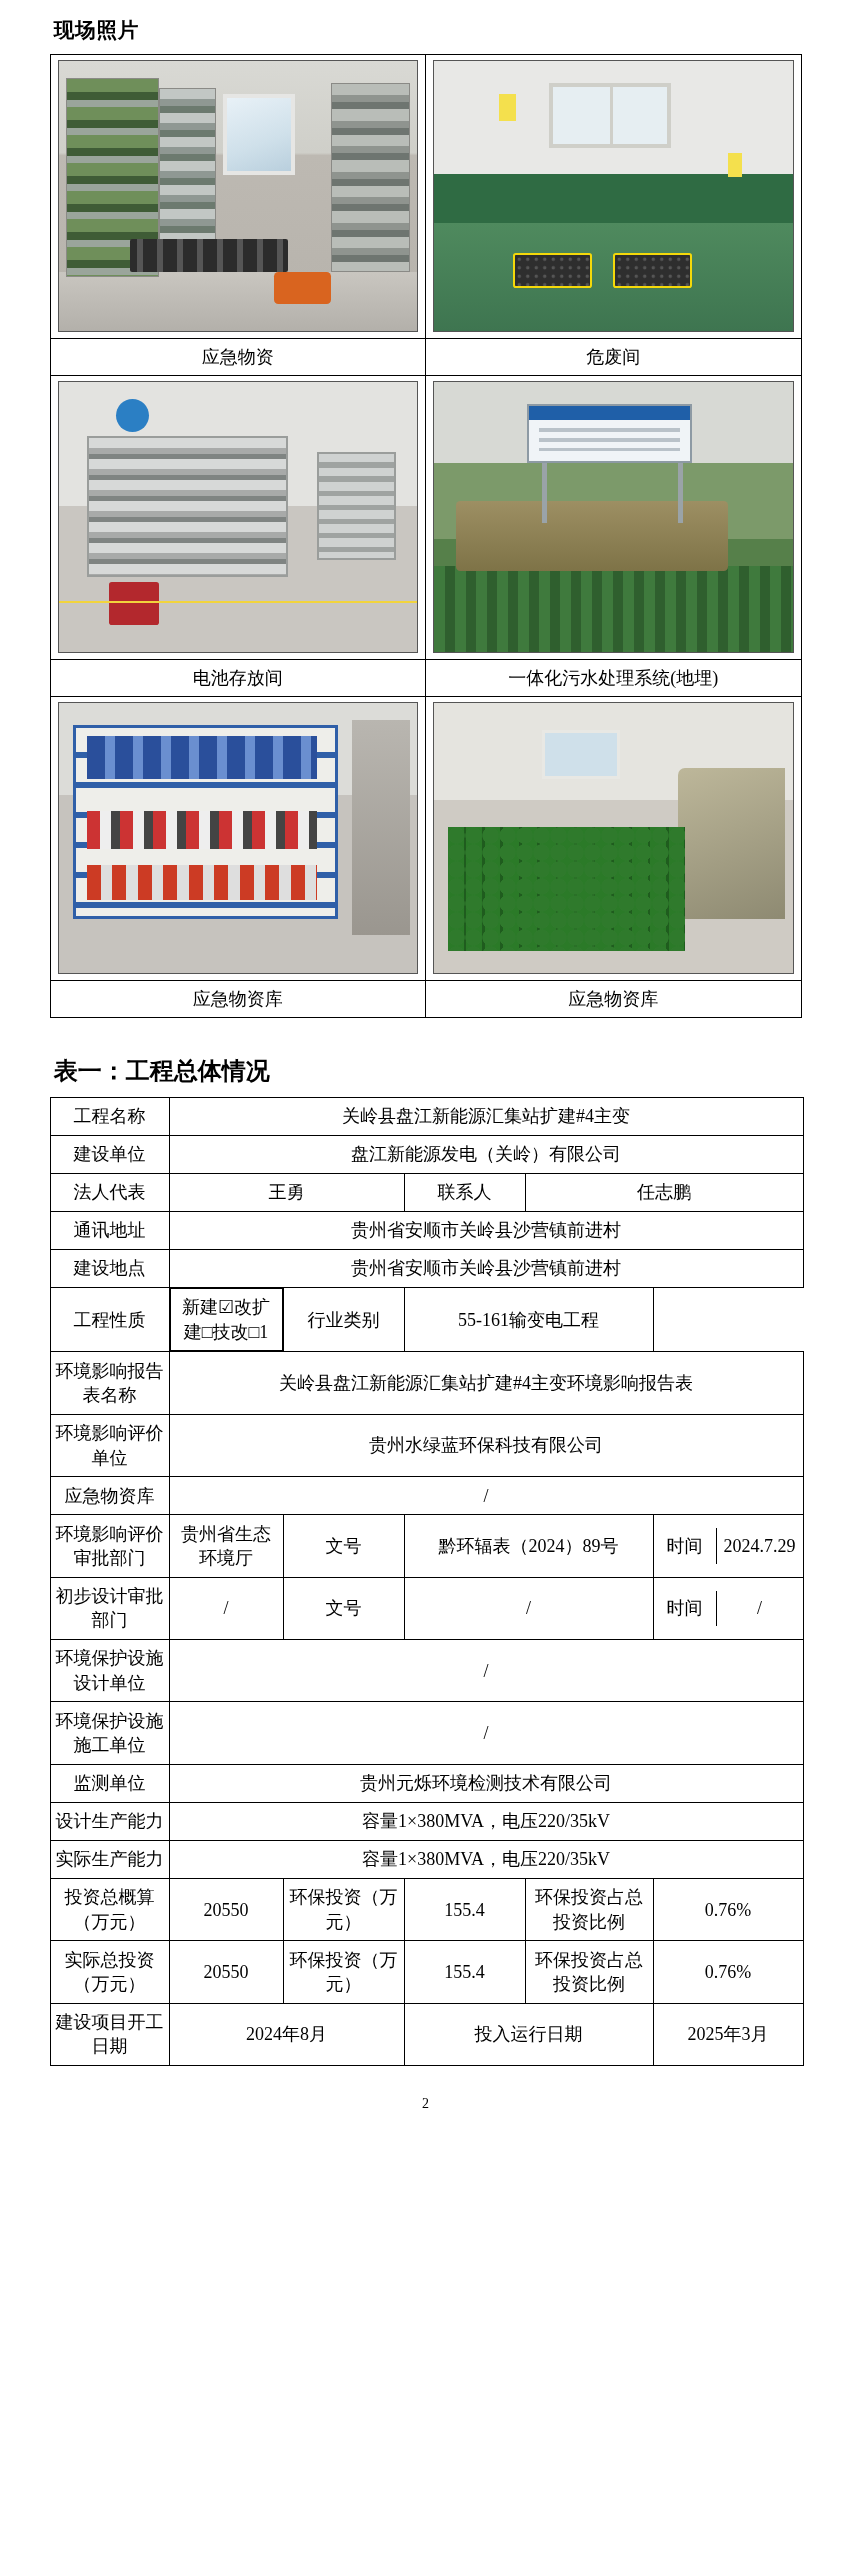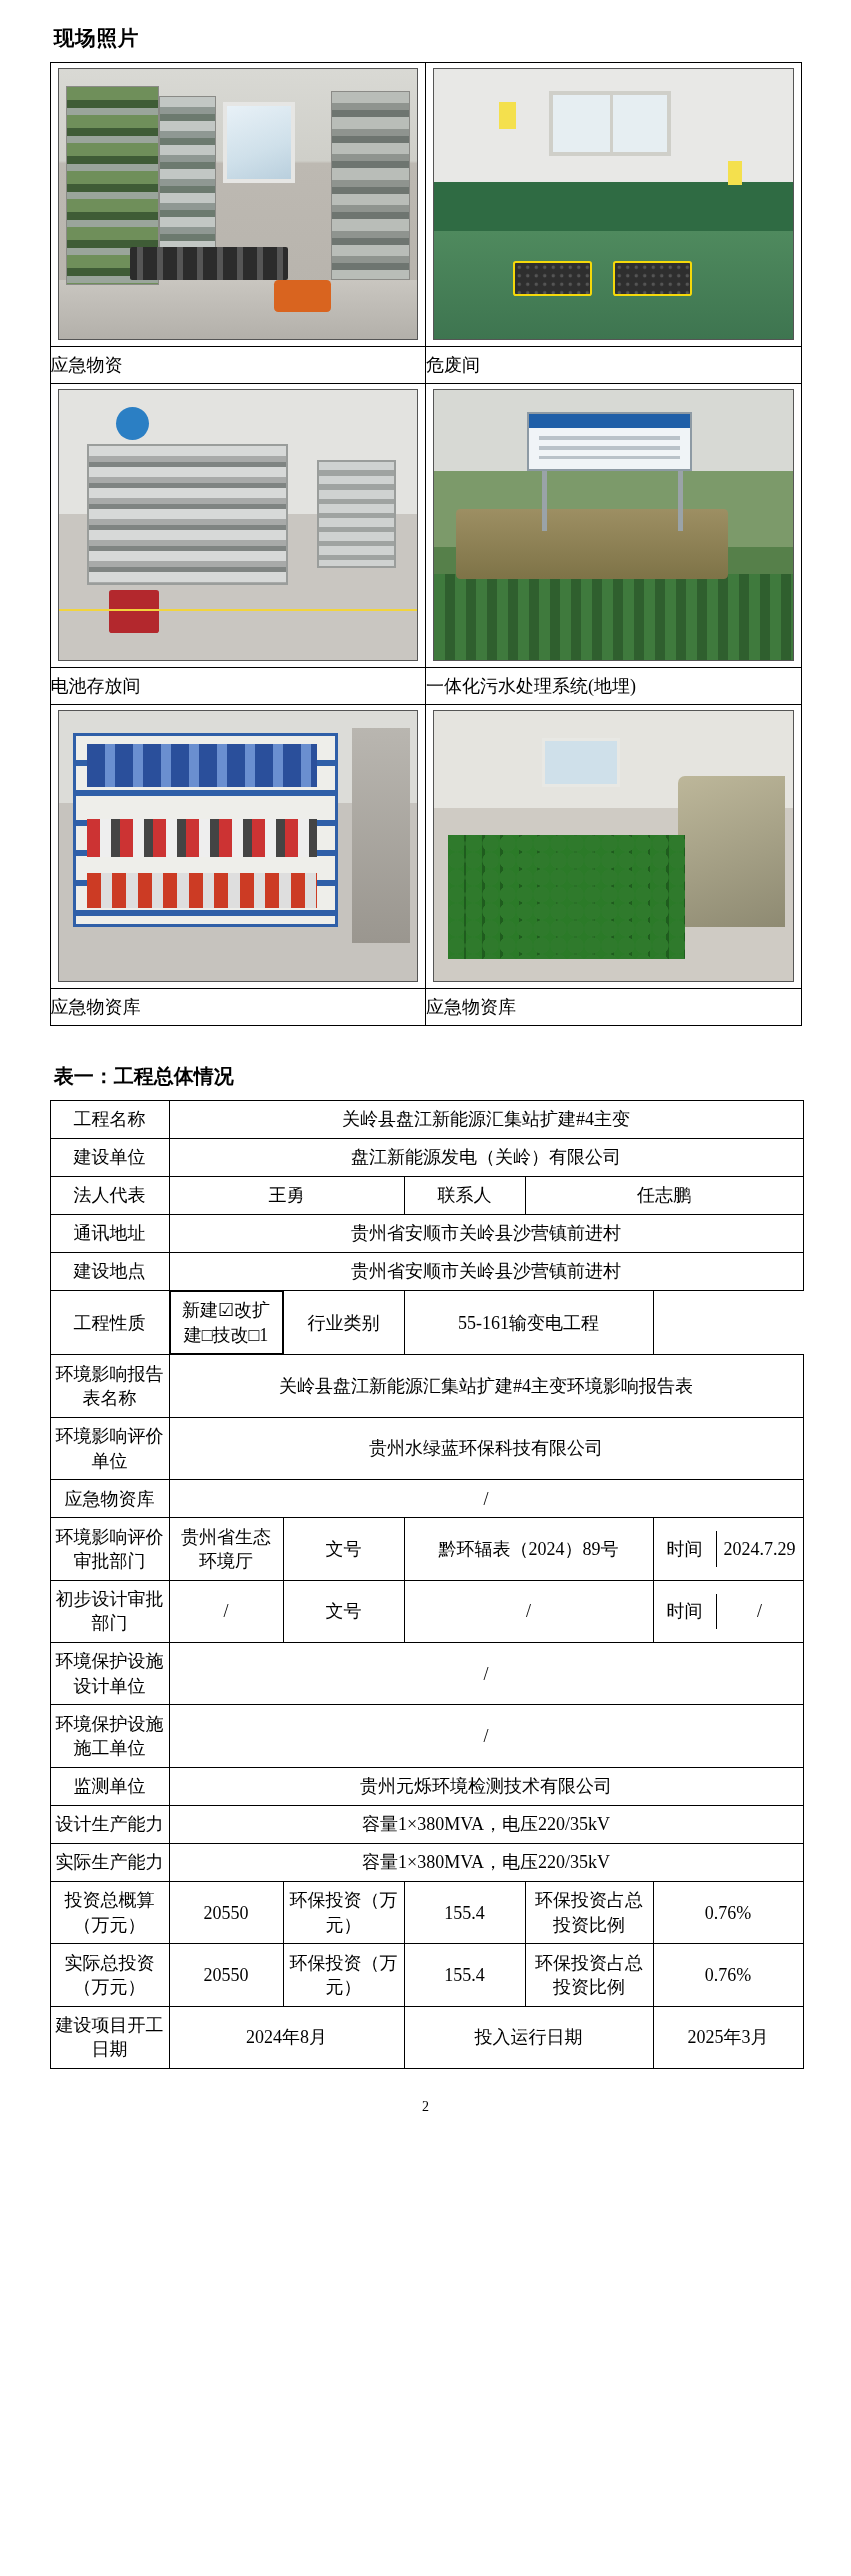--- a/index.html
+++ b/index.html
@@ -10,21 +10,21 @@
   }
   .page {
     width: 851px;
     min-height: 2576px;
     position: relative;
     background: #fff;
     padding: 0;
   }
   .content {
     width: 752px;
-    margin: 8px auto;
+    margin: 0 auto;
     padding-top: 11.4px;
   }
 
   
   .section-title {
     font-size: 20.6px;
     font-weight: bold;
     color: #000;
     letter-spacing: 0.7px;
     margin: 4.3px 0 10px 4.3px;
@@ -34,21 +34,21 @@
   .photo-table {
     width: 100%;
     border-collapse: collapse;
     table-layout: fixed;
     border: 0.7px solid #000;
   }
   .photo-table td {
     border: 0.7px solid #000;
     padding: 0;
     vertical-align: middle;
-    text-align: left;
+    text-align: center;
   }
   .photo-cell { height: 284px; padding: 5.7px 7px !important; }
   .caption-cell {
     height: 37px;
     font-size: 18px;
     color: #000;
     font-family: "Liberation Serif", serif;
   }
   .photo {
     width: 100%;
@@ -210,21 +210,21 @@
   .ph-drums .drums {
     position:absolute; left:4%; bottom:8%; width:66%; height:46%;
     background:
       radial-gradient(circle at 8.5px 8.5px, #2f7a2c 7.8px, transparent 8.5px),
       repeating-linear-gradient(90deg,#2b7a28 0 15.6px,#1f5c1e 15.6px 18.4px);
     background-size: 17px 17px, auto;
   }
 
   
   .table-title {
-    font-size: 20px; font-weight: bold; color:#000;
+    font-size: 24px; font-weight: bold; color:#000;
     margin: 37px 0 10px 4.3px;
   }
   .info-table {
     width: 100%;
     border-collapse: collapse;
     table-layout: fixed;
     font-size: 18px;
     color:#000;
   }
   .info-table td {

